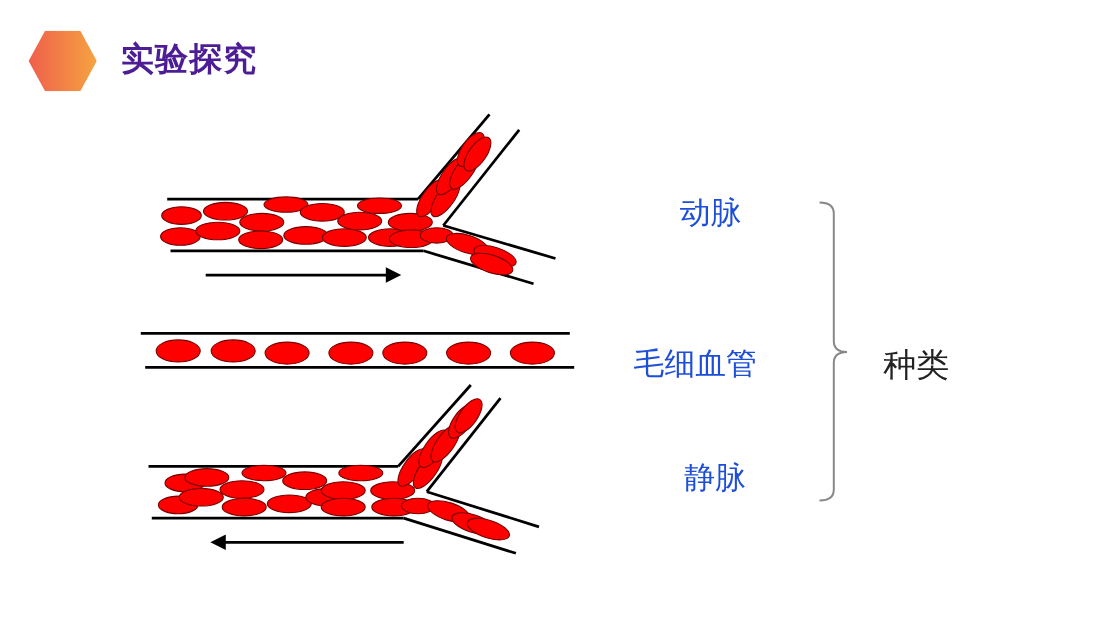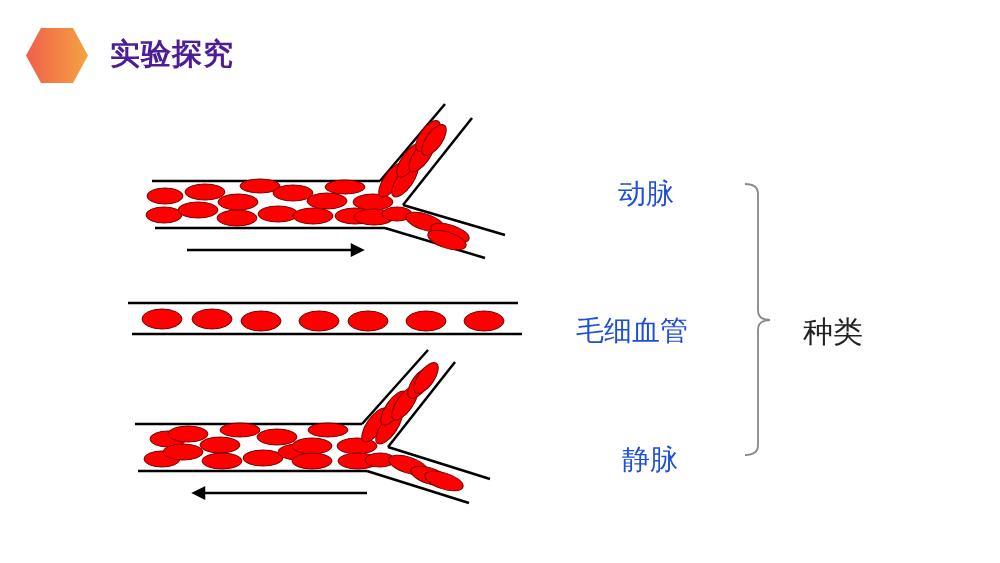--- a/index.html
+++ b/index.html
@@ -3,21 +3,21 @@
 <meta charset="utf-8">
 <style>
   html, body { margin: 0; padding: 0; background: #ffffff; }
   body { width: 1000px; height: 563px; position: relative; overflow: hidden; font-family: "DejaVu Sans", sans-serif; }
   .hex { position: absolute; left: 26px; top: 28px; width: 62px; height: 55px; }
   .title { position: absolute; left: 110px; top: 34px; font-size: 30px; font-weight: bold; color: #4c1d95; letter-spacing: 1px; font-family: "DejaVu Sans", sans-serif; }
   .diagram { position: absolute; left: 0; top: 0; width: 1000px; height: 563px; }
   .label { position: absolute; font-size: 28px; color: #1d4ed8; font-family: "DejaVu Sans", sans-serif; }
   .lbl-artery { left: 618px; top: 175px; }
   .lbl-cap { left: 576px; top: 312px; }
-  .lbl-vein { left: 622px; top: 441px; }
+  .lbl-vein { left: 622px; top: 416px; }
   .lbl-kind { left: 803px; top: 312px; font-size: 30px; font-weight: normal; color: #222; }
 </style>
 </head>
 <body>
 
 <svg class="hex" viewBox="0 0 62 55">
   <defs>
     <linearGradient id="hg" x1="0" y1="0" x2="1" y2="0">
       <stop offset="0" stop-color="#ef5f4b"></stop>
       <stop offset="1" stop-color="#f5a341"></stop>

